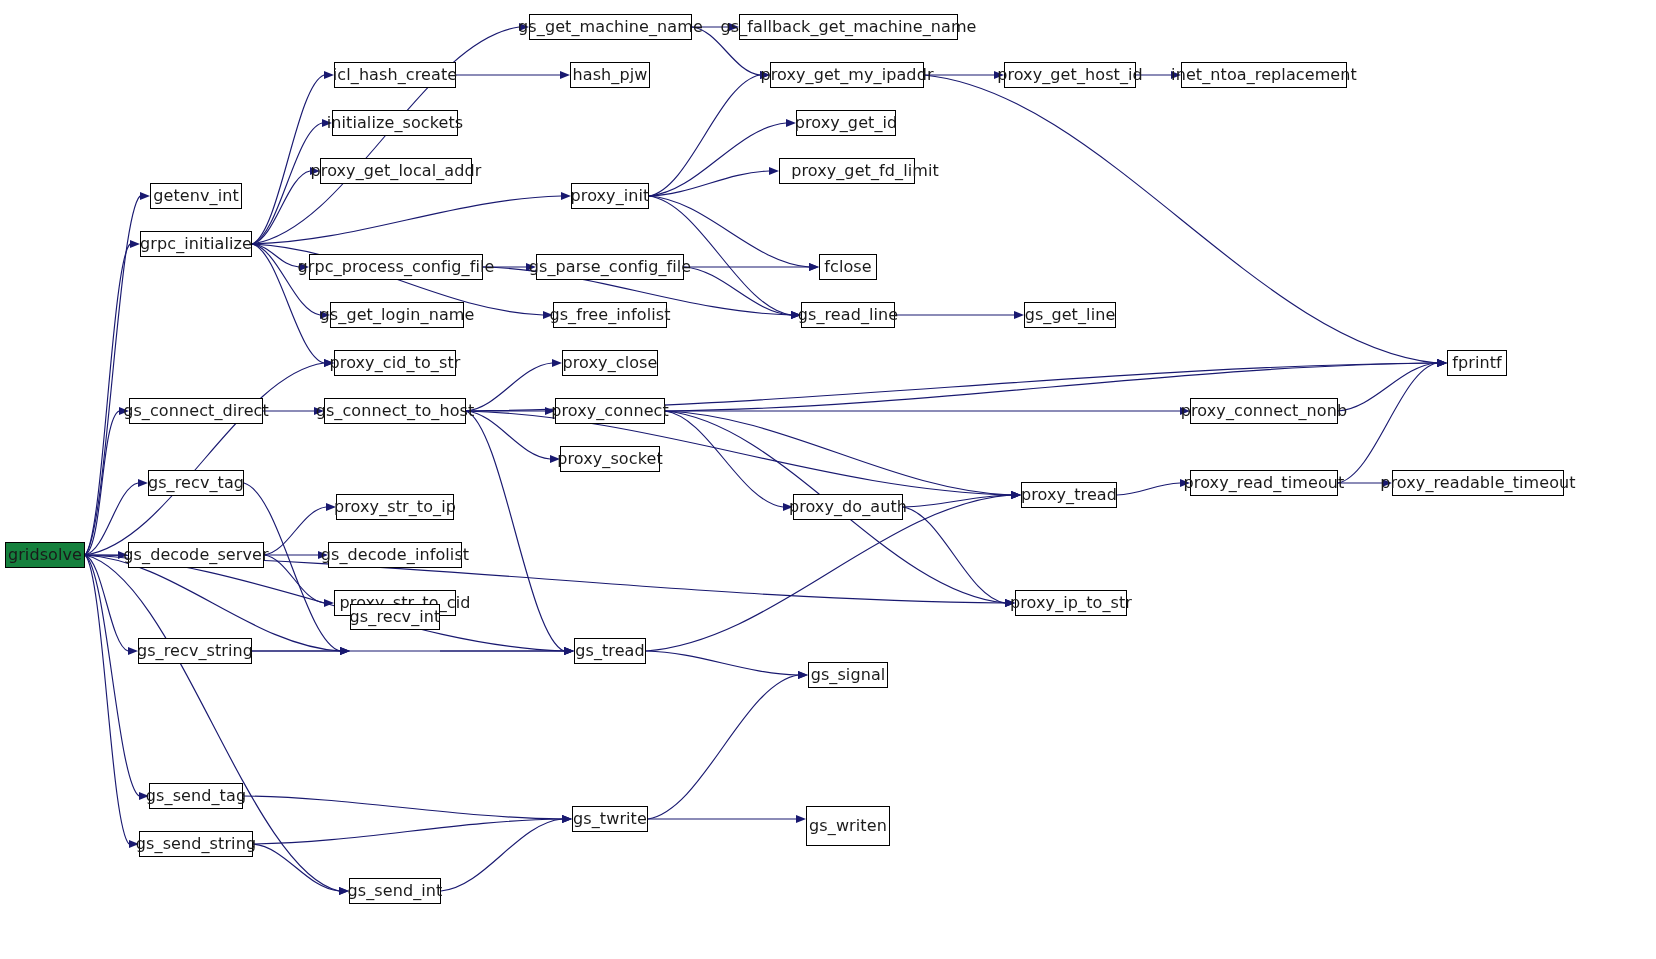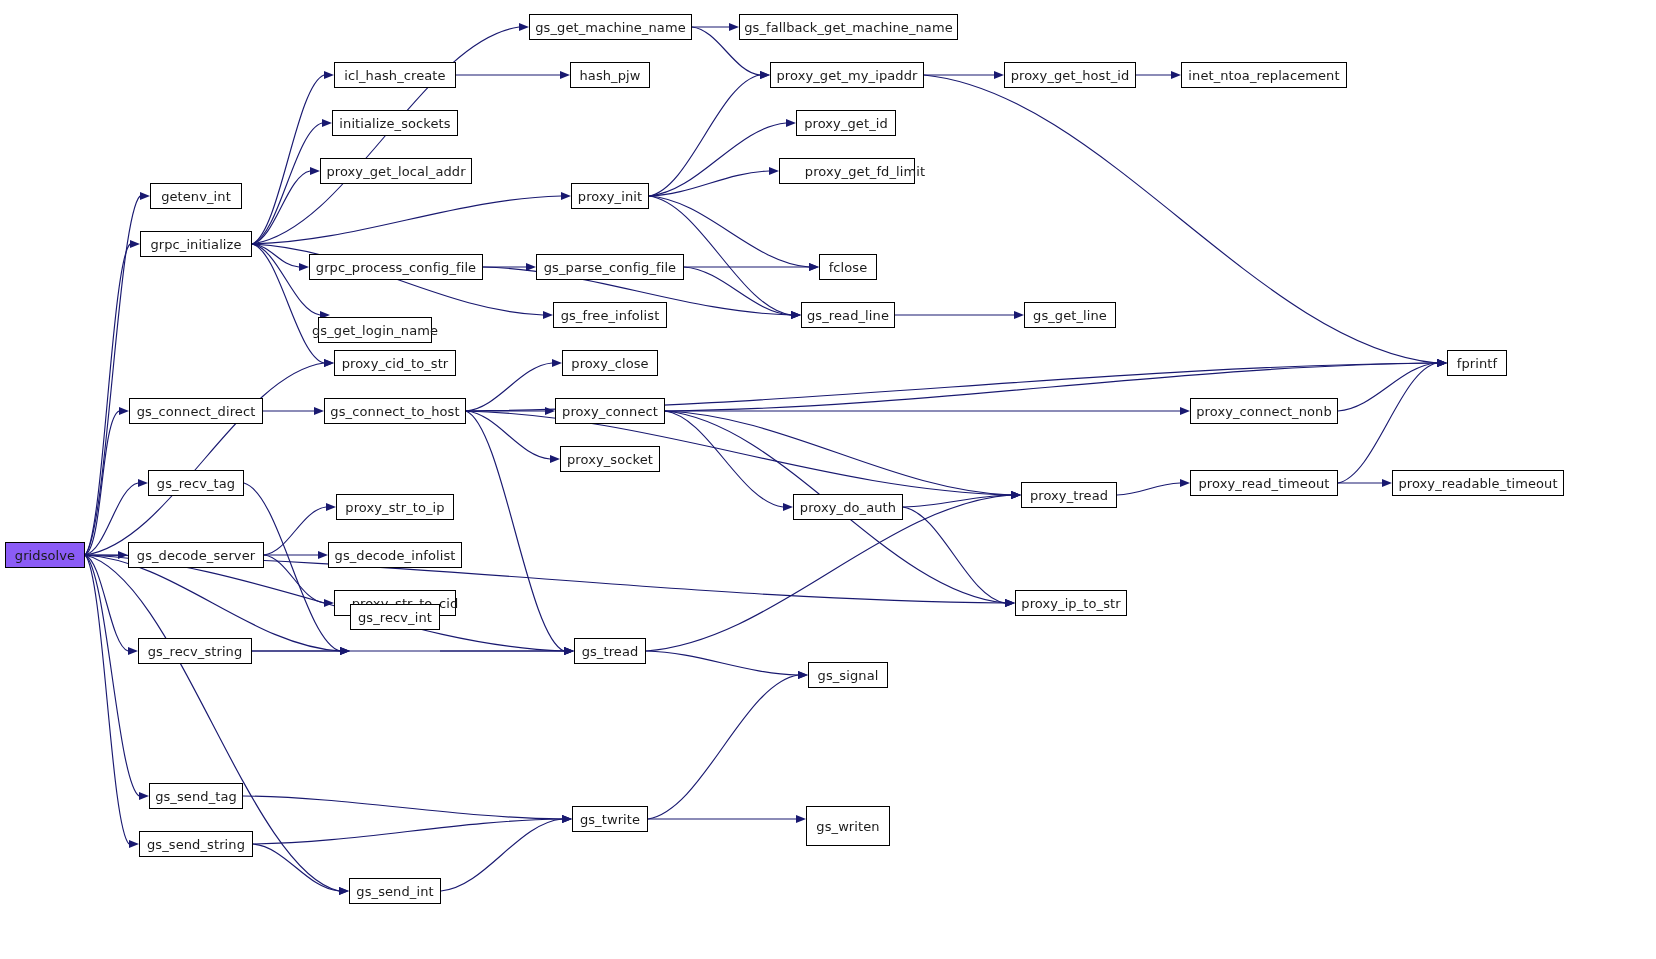--- a/index.html
+++ b/index.html
@@ -20,30 +20,30 @@
     left: 0; top: 0;
     width: 1656px;
     height: 959px;
   }
   .node-box {
     position: absolute;
     box-sizing: border-box;
     border: 1px solid #000000;
     background: #ffffff;
     color: #1a1a1a;
-    font-size: 13px;
+    font-size: 16px;
     line-height: 1;
     display: flex;
     align-items: center;
     justify-content: center;
     white-space: nowrap;
     letter-spacing: 0.1px;
   }
   .node-box.root-node {
-    background: #8b5cf6;
+    background: #15803d;
   }
   .edge-path {
     fill: none;
     stroke: #191970;
     stroke-width: 1.15;
   }
   .arrow-head {
     fill: #191970;
     stroke: none;
   }
@@ -229,21 +229,21 @@
       </div>
       <div class="node-box" style="left: 332px; top: 110px; width: 126px; height: 26px;">
         <span>initialize_sockets</span>
       </div>
       <div class="node-box" style="left: 320px; top: 158px; width: 152px; height: 26px;">
         <span>proxy_get_local_addr</span>
       </div>
       <div class="node-box" style="left: 309px; top: 254px; width: 174px; height: 26px;">
         <span>grpc_process_config_file</span>
       </div>
-      <div class="node-box" style="left: 318px; top: 302px; width: 114px; height: 26px; margin-top: 15px;">
+      <div class="node-box" style="left: 330px; top: 302px; width: 134px; height: 26px;">
         <span>gs_get_login_name</span>
       </div>
       <div class="node-box" style="left: 334px; top: 350px; width: 122px; height: 26px;">
         <span>proxy_cid_to_str</span>
       </div>
       <div class="node-box" style="left: 324px; top: 398px; width: 142px; height: 26px; text-align: right;">
         <span>gs_connect_to_host</span>
       </div>
       <div class="node-box" style="left: 336px; top: 494px; width: 118px; height: 26px;">
         <span>proxy_str_to_ip</span>

